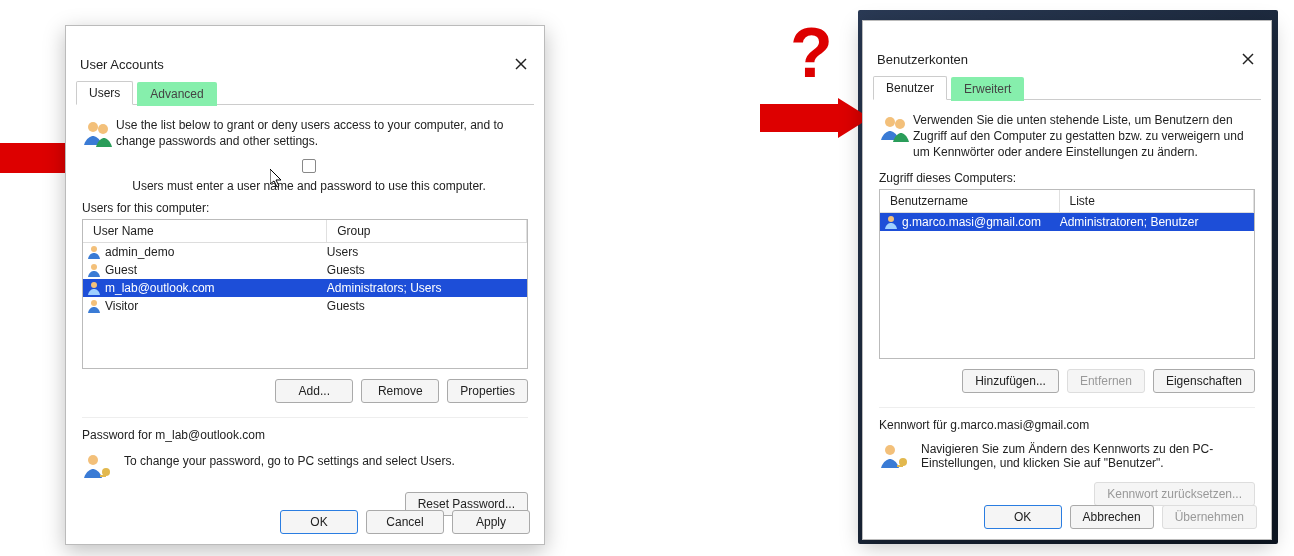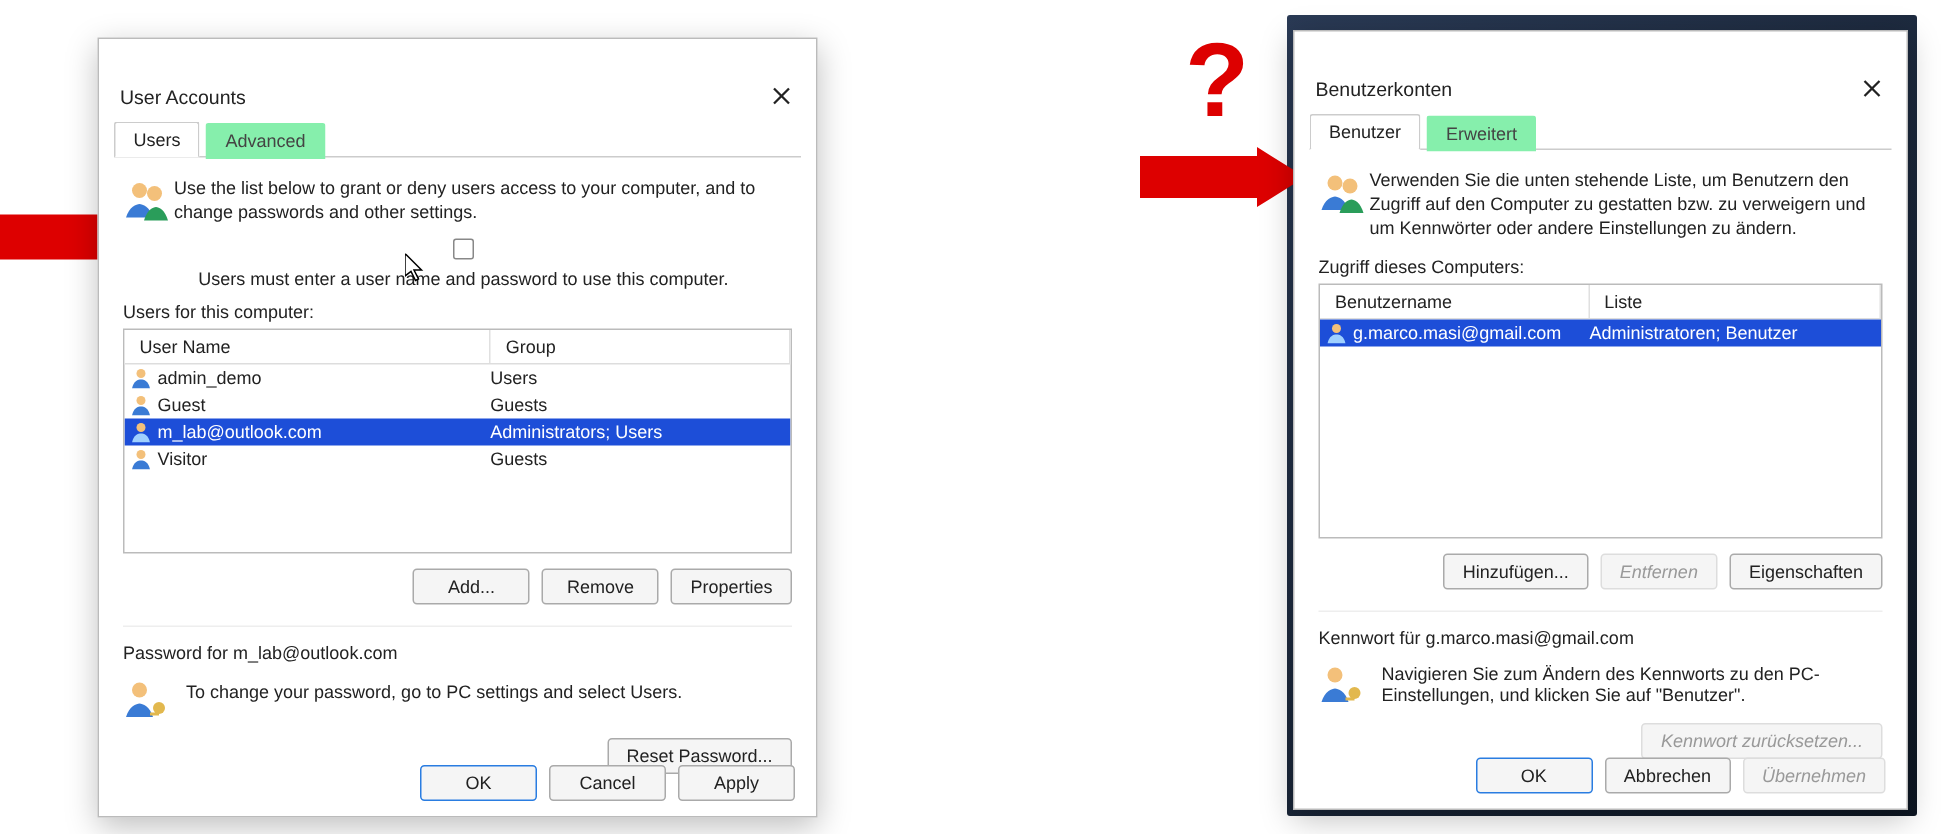--- a/index.html
+++ b/index.html
@@ -128,21 +128,21 @@
 
   .btnrow { display: flex; justify-content: flex-end; gap: 8px; margin-top: 10px; }
   .btn {
     min-width: 78px; padding: 4px 12px;
     border: 1px solid #aaa;
     background: #f5f5f5;
     border-radius: 3px;
     cursor: pointer;
     text-align: center;
   }
-  .btn.disabled { color: #999; border-color: #ddd; cursor: default; font-style: italic; }
+  .btn.disabled { color: #999; border-color: #ddd; cursor: default; }
   .btn.primary { border-color: #2a7de1; }
 
   .pw-section { margin-top: 14px; border-top: 1px solid #eee; padding-top: 10px; }
   .pw-intro { display: flex; gap: 10px; align-items: flex-start; }
 
   .footer {
     position: absolute; bottom: 10px; right: 14px;
     display: flex; gap: 8px;
   }
 

